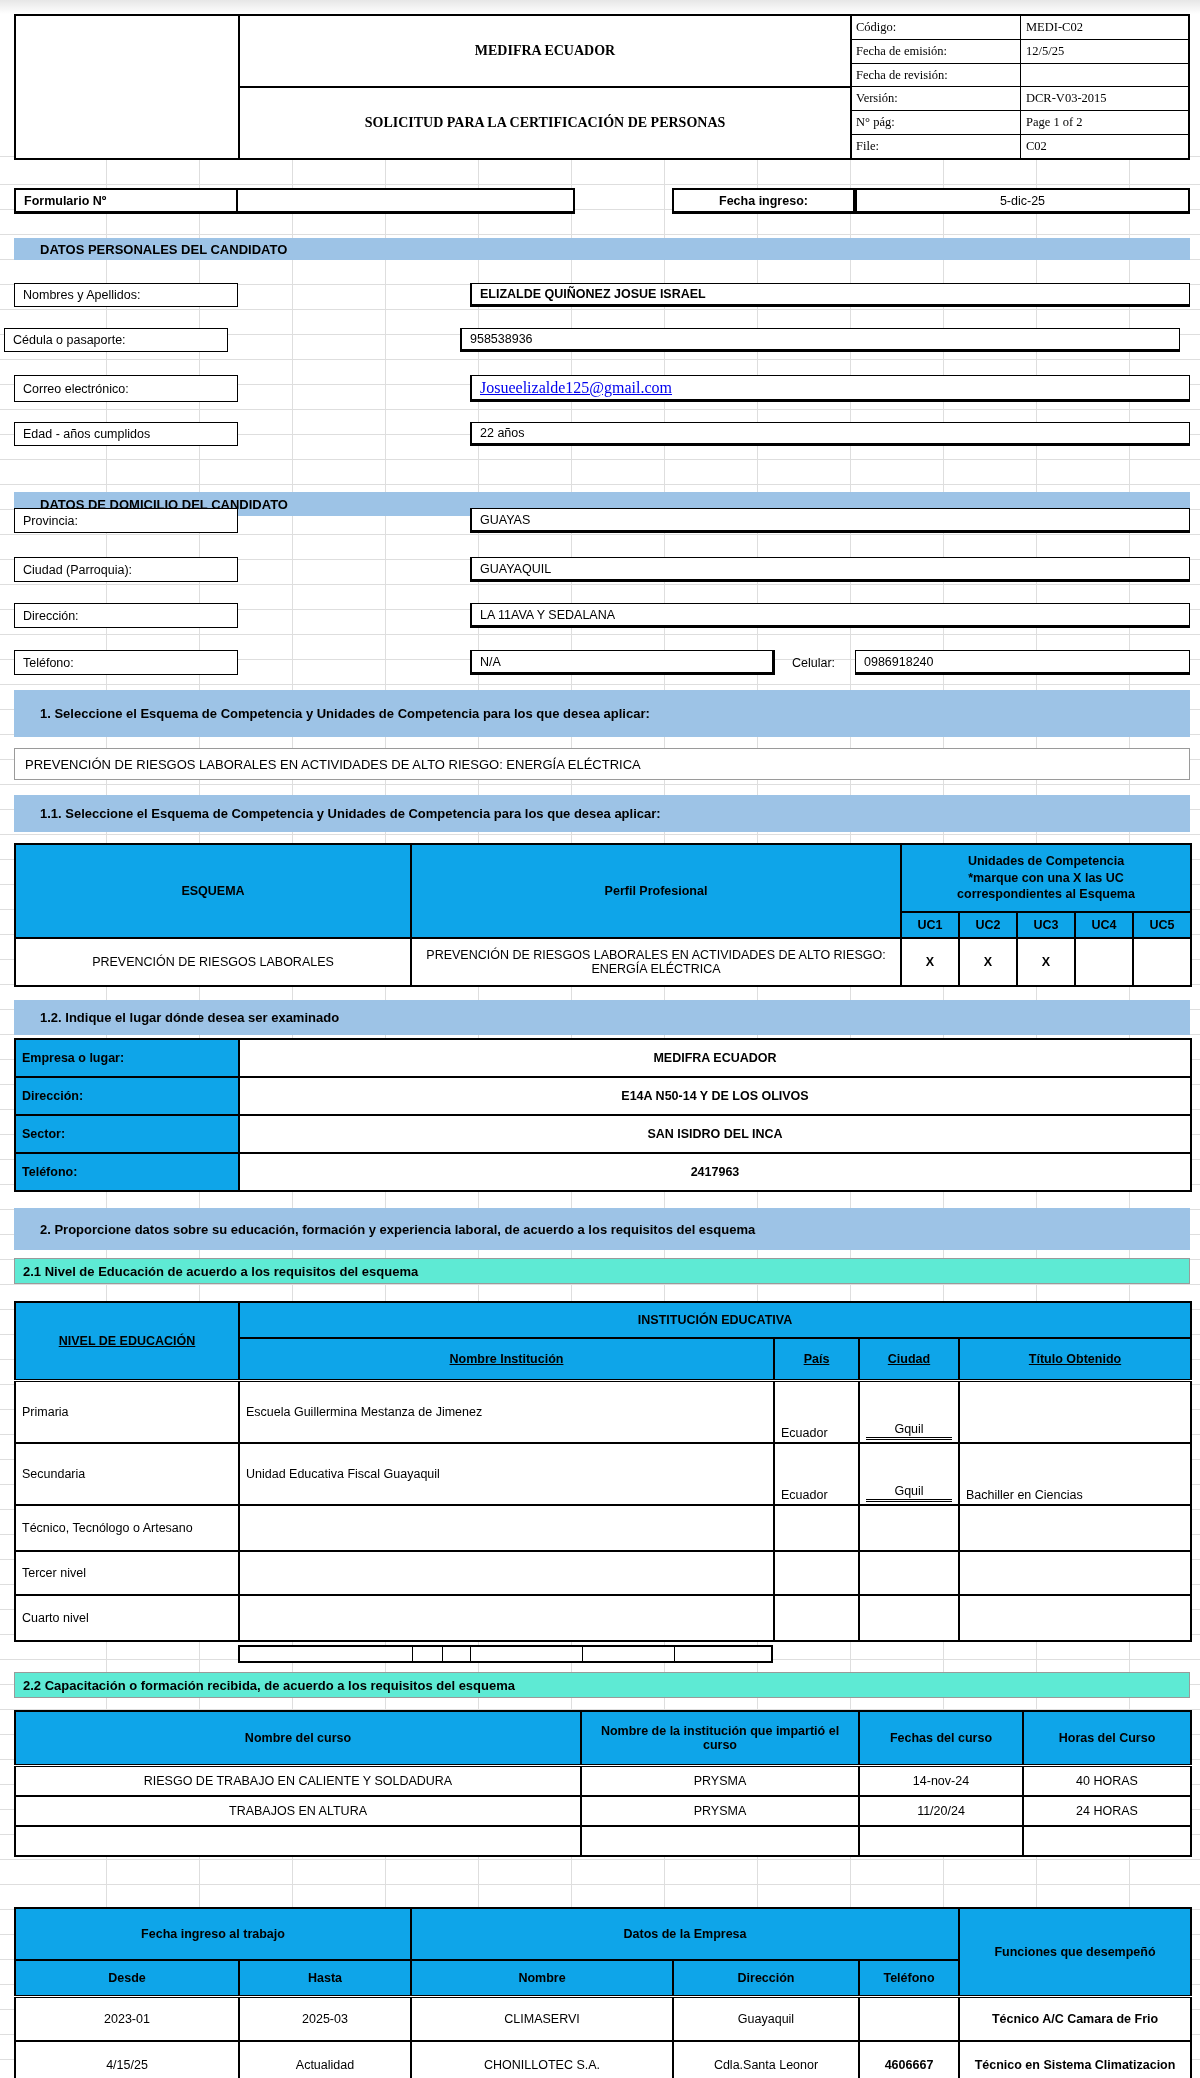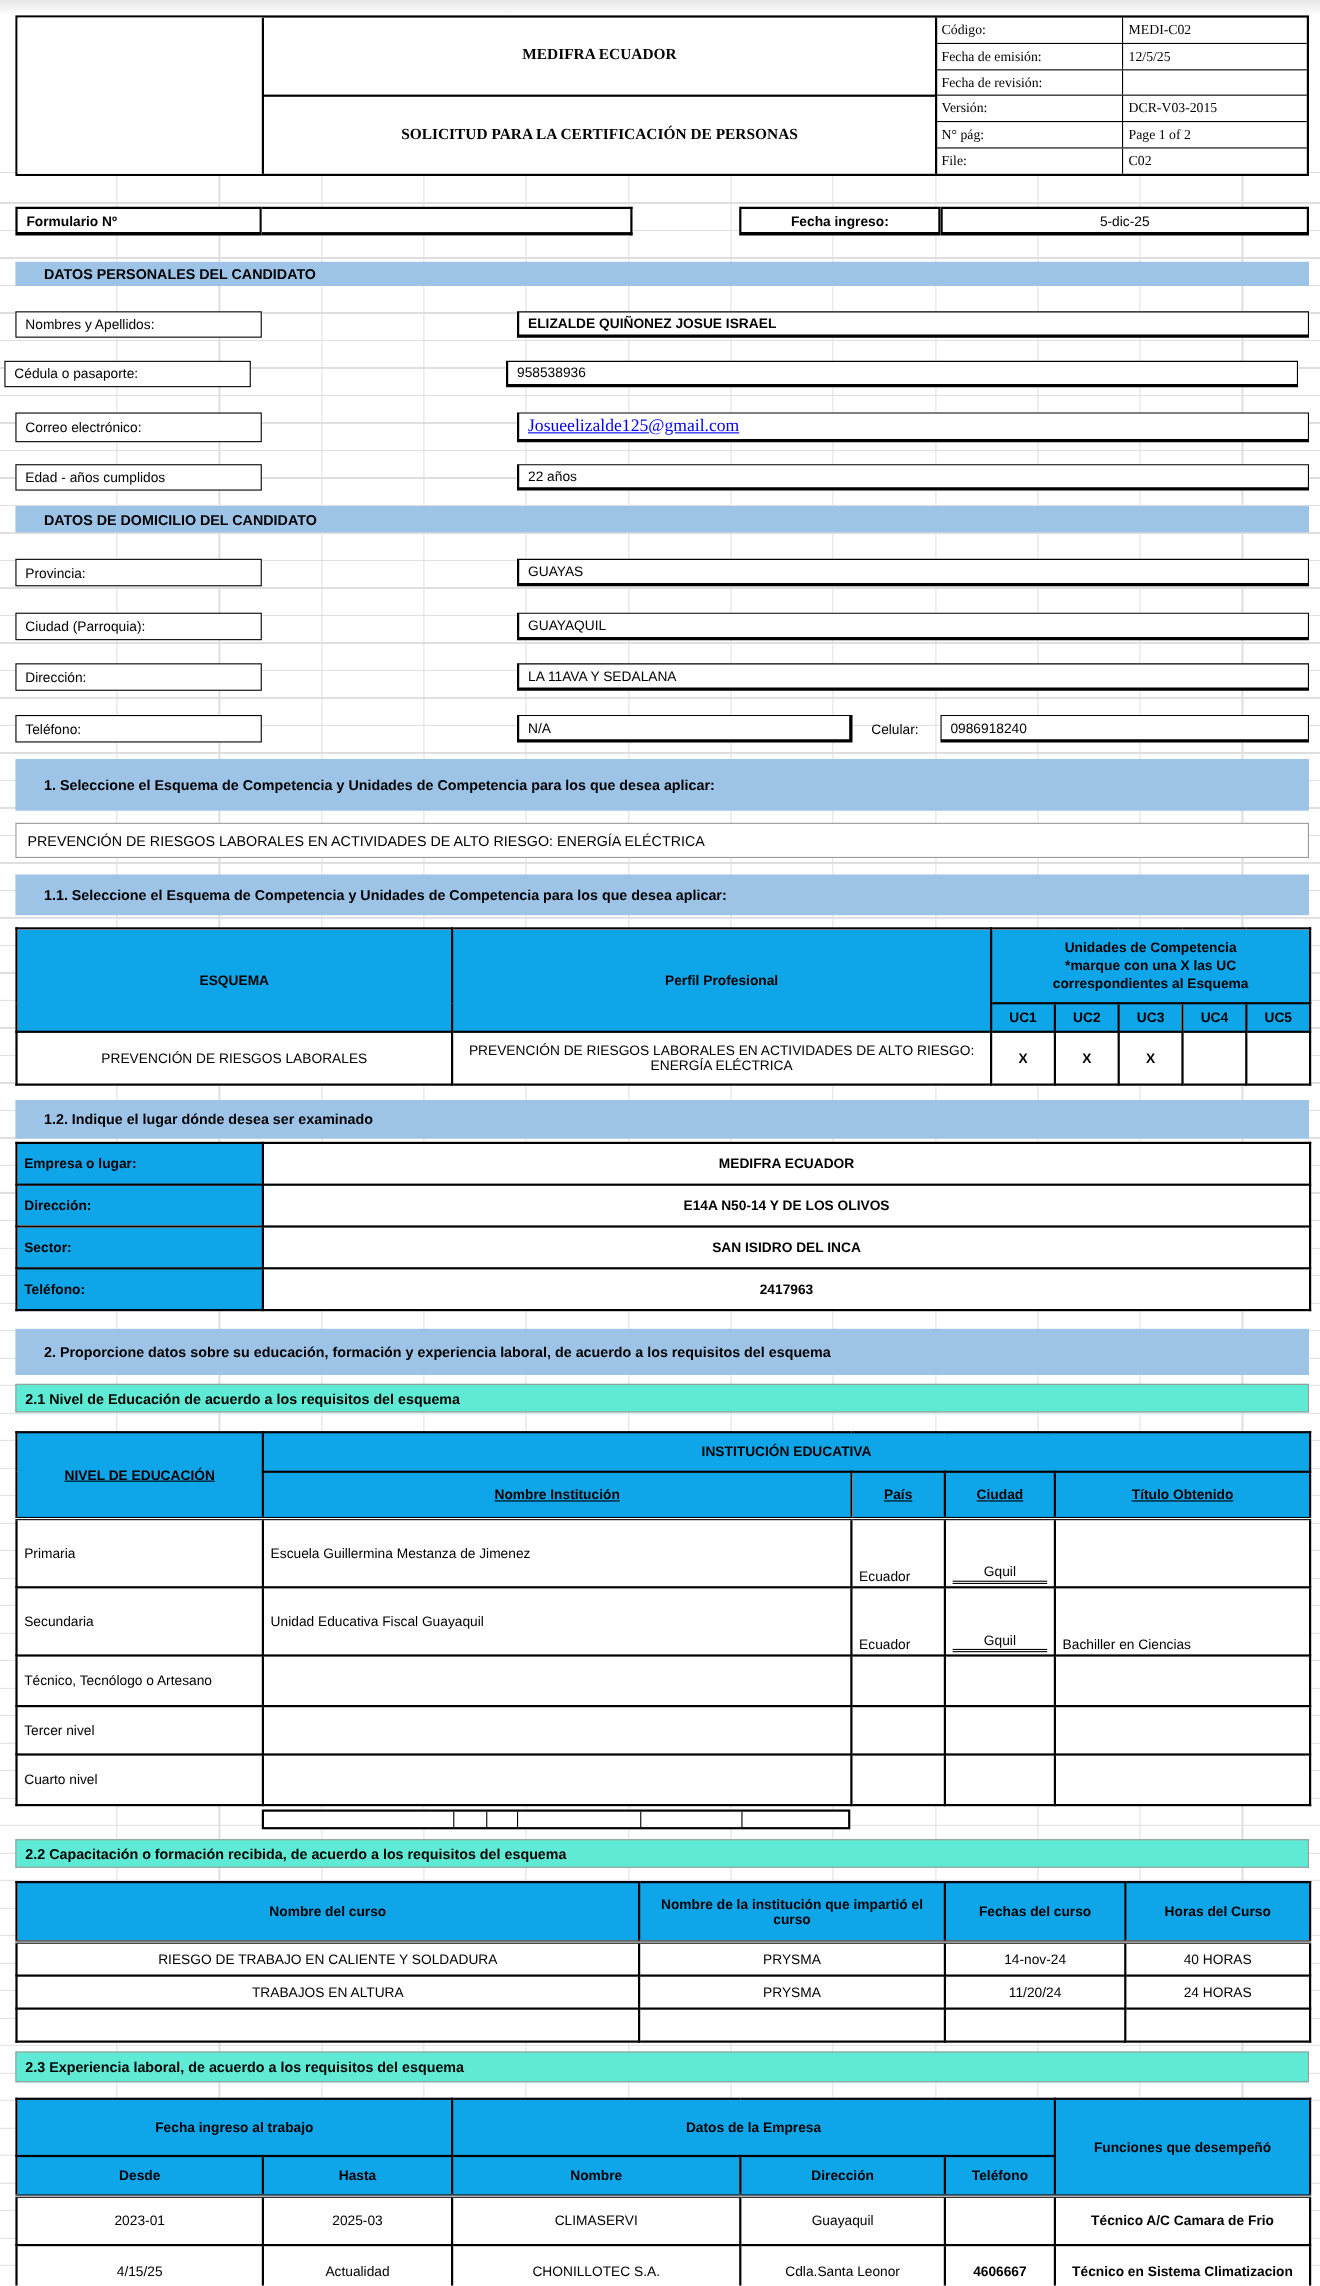--- a/index.html
+++ b/index.html
@@ -130,21 +130,21 @@
     <div class="cell lblcell" style="left:0; width:224px; height:27px;">Correo electrónico:</div>
     <div class="cell valcell" style="left:456px; width:720px; height:27px;">
       <a class="email">Josueelizalde125@gmail.com</a>
     </div>
   </div>
   <div class="abs z" style="left:14px; top:422px; width:1176px; height:24px;">
     <div class="cell lblcell" style="left:0; width:224px; height:24px;">Edad - años cumplidos</div>
     <div class="cell valcell" style="left:456px; width:720px; height:24px;">22 años</div>
   </div>
 
-  <div class="abs z band-blue" style="top:460px; height:24px;">DATOS DE DOMICILIO DEL CANDIDATO</div>
+  <div class="abs z band-blue" style="top:492px; height:24px;">DATOS DE DOMICILIO DEL CANDIDATO</div>
 
   <div class="abs z" style="left:14px; top:508px; width:1176px; height:25px;">
     <div class="cell lblcell" style="left:0; width:224px; height:25px;">Provincia:</div>
     <div class="cell valcell" style="left:456px; width:720px; height:25px;">GUAYAS</div>
   </div>
   <div class="abs z" style="left:14px; top:557px; width:1176px; height:25px;">
     <div class="cell lblcell" style="left:0; width:224px; height:25px;">Ciudad (Parroquia):</div>
     <div class="cell valcell" style="left:456px; width:720px; height:25px;">GUAYAQUIL</div>
   </div>
   <div class="abs z" style="left:14px; top:603px; width:1176px; height:25px;">
@@ -327,21 +327,20 @@
     </tr>
     <tr style="height:30px;">
       <td class="tctr"></td>
       <td class="tctr"></td>
       <td class="tctr"></td>
       <td class="tctr"></td>
     </tr>
   </tbody>
     </table>
 
-  <div class="abs z band-white" style="top:1865px; height:28px;">2.3 Experiencia laboral, de acuerdo a los requisitos del esquema</div>
 
   <table class="abs z" style="left:14px; top:1907px; width:1176px;">
     <colgroup>
         <col style="width:224px">
         <col style="width:172px">
         <col style="width:262px">
         <col style="width:186px">
         <col style="width:100px">
         <col style="width:232px">
       </colgroup>

